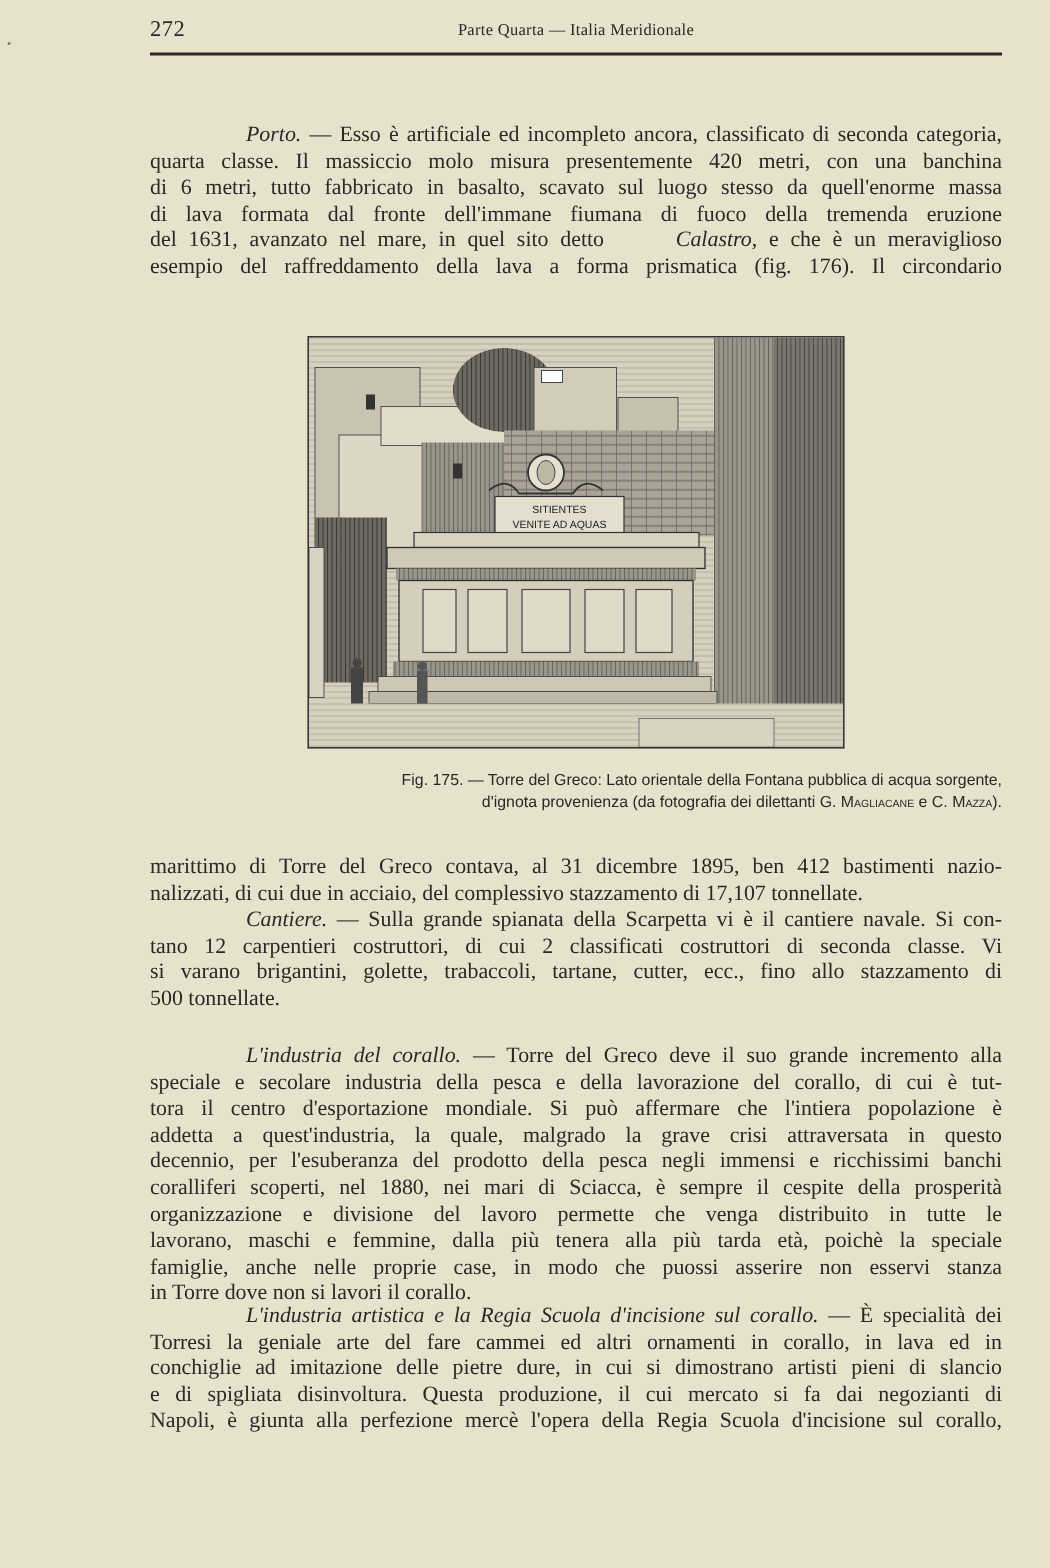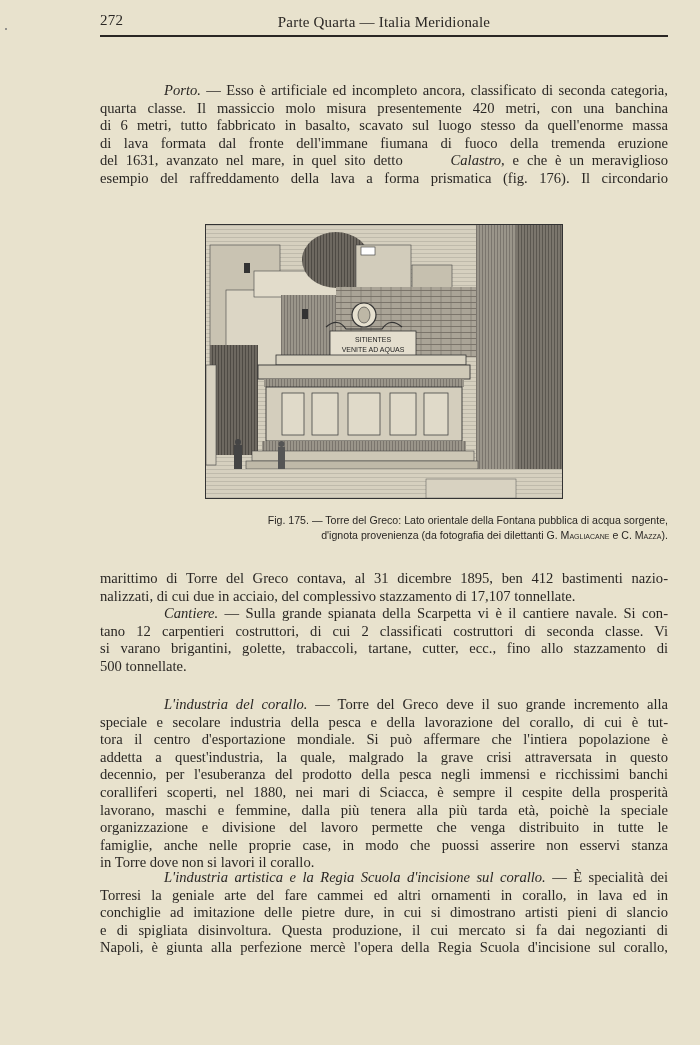--- a/index.html
+++ b/index.html
@@ -13,21 +13,21 @@
   .page { position: absolute; left: 0; top: 0; width: 700px; height: 740px; }
   .speck { position: absolute; left: 5px; top: 28px; width: 2px; height: 2px; background: #777; border-radius: 1px; }
   .header {
     position: absolute; left: 100px; top: 8px; width: 568px; height: 24px;
   }
   .page-num {
     position: absolute; left: 0; top: 4px; font-size: 15px; letter-spacing: 0.3px;
   }
   .running-title {
     position: absolute; left: 0; right: 0; top: 6px; text-align: center;
-    font-size: 15px; letter-spacing: 0.2px;
+    font-size: 11px; letter-spacing: 0.2px;
   }
   .rule {
     position: absolute; left: 100px; top: 35px; width: 568px; height: 2px; background: #2a2724;
   }
   .text-block {
     position: absolute; left: 100px; width: 568px;
     font-size: 14.6px; line-height: 17.6px; text-align: justify;
   }
   .line { display: block; white-space: nowrap; text-align: justify; text-align-last: justify; }
   .line.last { text-align-last: left; }
@@ -163,22 +163,22 @@
     <span class="line last">500 tonnellate.</span>
   </div>
 
   <div class="text-block" style="top:696px;">
     <span class="line indent"><span class="it">L'industria del corallo.</span><span> — Torre del Greco deve il suo grande incremento alla</span></span>
     <span class="line">speciale e secolare industria della pesca e della lavorazione del corallo, di cui è tut-</span>
     <span class="line">tora il centro d'esportazione mondiale. Si può affermare che l'intiera popolazione è</span>
     <span class="line">addetta a quest'industria, la quale, malgrado la grave crisi attraversata in questo</span>
     <span class="line">decennio, per l'esuberanza del prodotto della pesca negli immensi e ricchissimi banchi</span>
     <span class="line">coralliferi scoperti, nel 1880, nei mari di Sciacca, è sempre il cespite della prosperità</span>
+    <span class="line">organizzazione e divisione del lavoro permette che venga distribuito in tutte le</span>
     <span class="line">lavorano, maschi e femmine, dalla più tenera alla più tarda età, poichè la speciale</span>
-    <span class="line">organizzazione e divisione del lavoro permette che venga distribuito in tutte le</span>
     <span class="line">famiglie, anche nelle proprie case, in modo che puossi asserire non esservi stanza</span>
     <span class="line last">in Torre dove non si lavori il corallo.</span>
   </div>
 
   <div class="text-block" style="top:869px;">
     <span class="line indent"><span class="it">L'industria artistica e la Regia Scuola d'incisione sul corallo.</span><span> — È specialità dei</span></span>
     <span class="line">Torresi la geniale arte del fare cammei ed altri ornamenti in corallo, in lava ed in</span>
     <span class="line">conchiglie ad imitazione delle pietre dure, in cui si dimostrano artisti pieni di slancio</span>
     <span class="line">e di spigliata disinvoltura. Questa produzione, il cui mercato si fa dai negozianti di</span>
     <span class="line">Napoli, è giunta alla perfezione mercè l'opera della Regia Scuola d'incisione sul corallo,</span>

